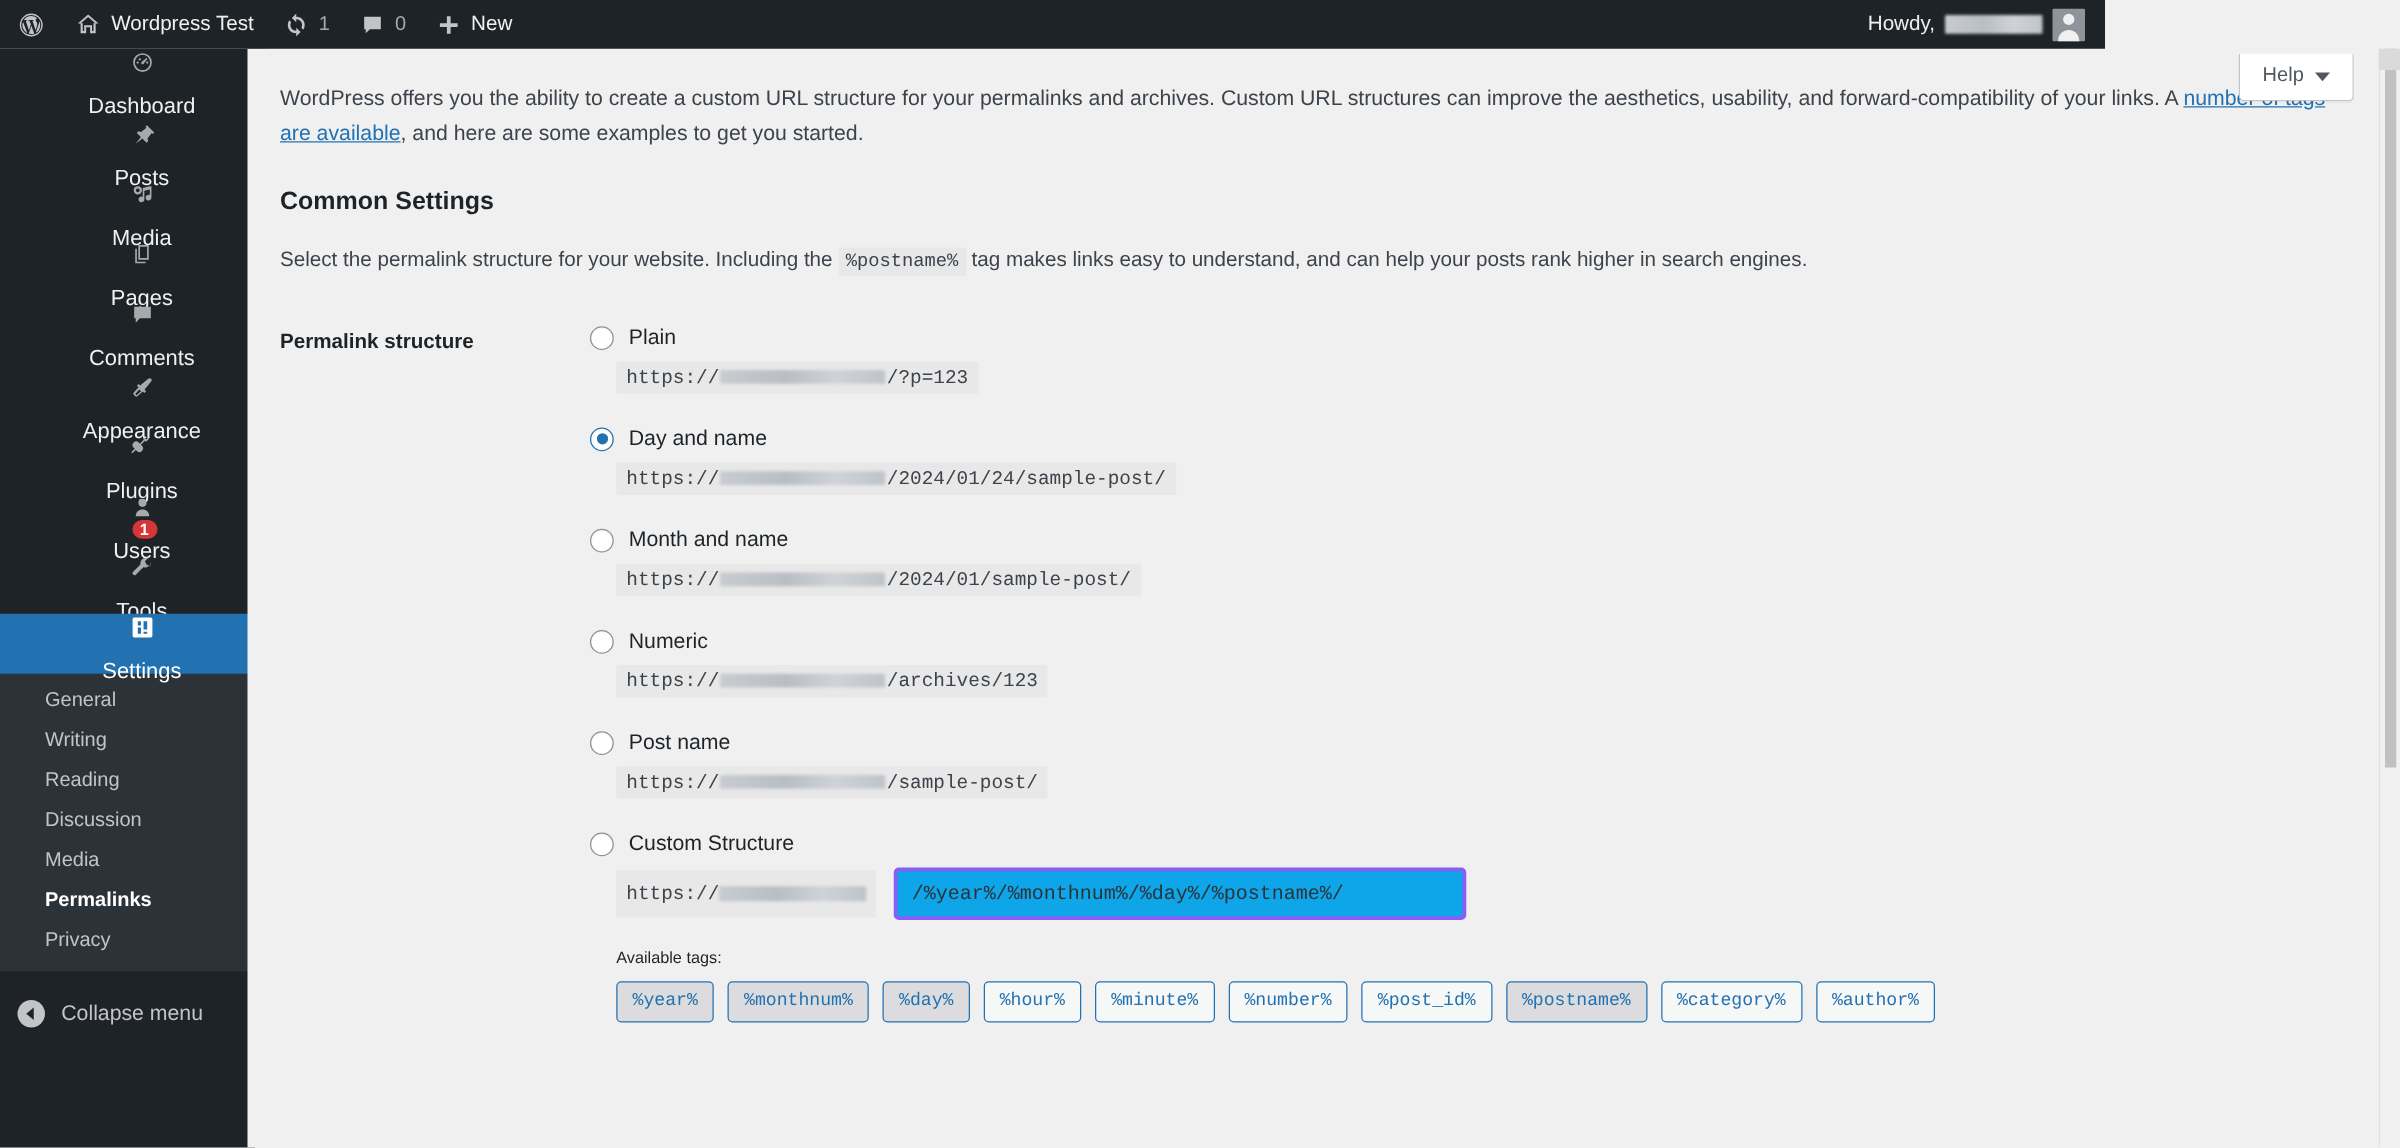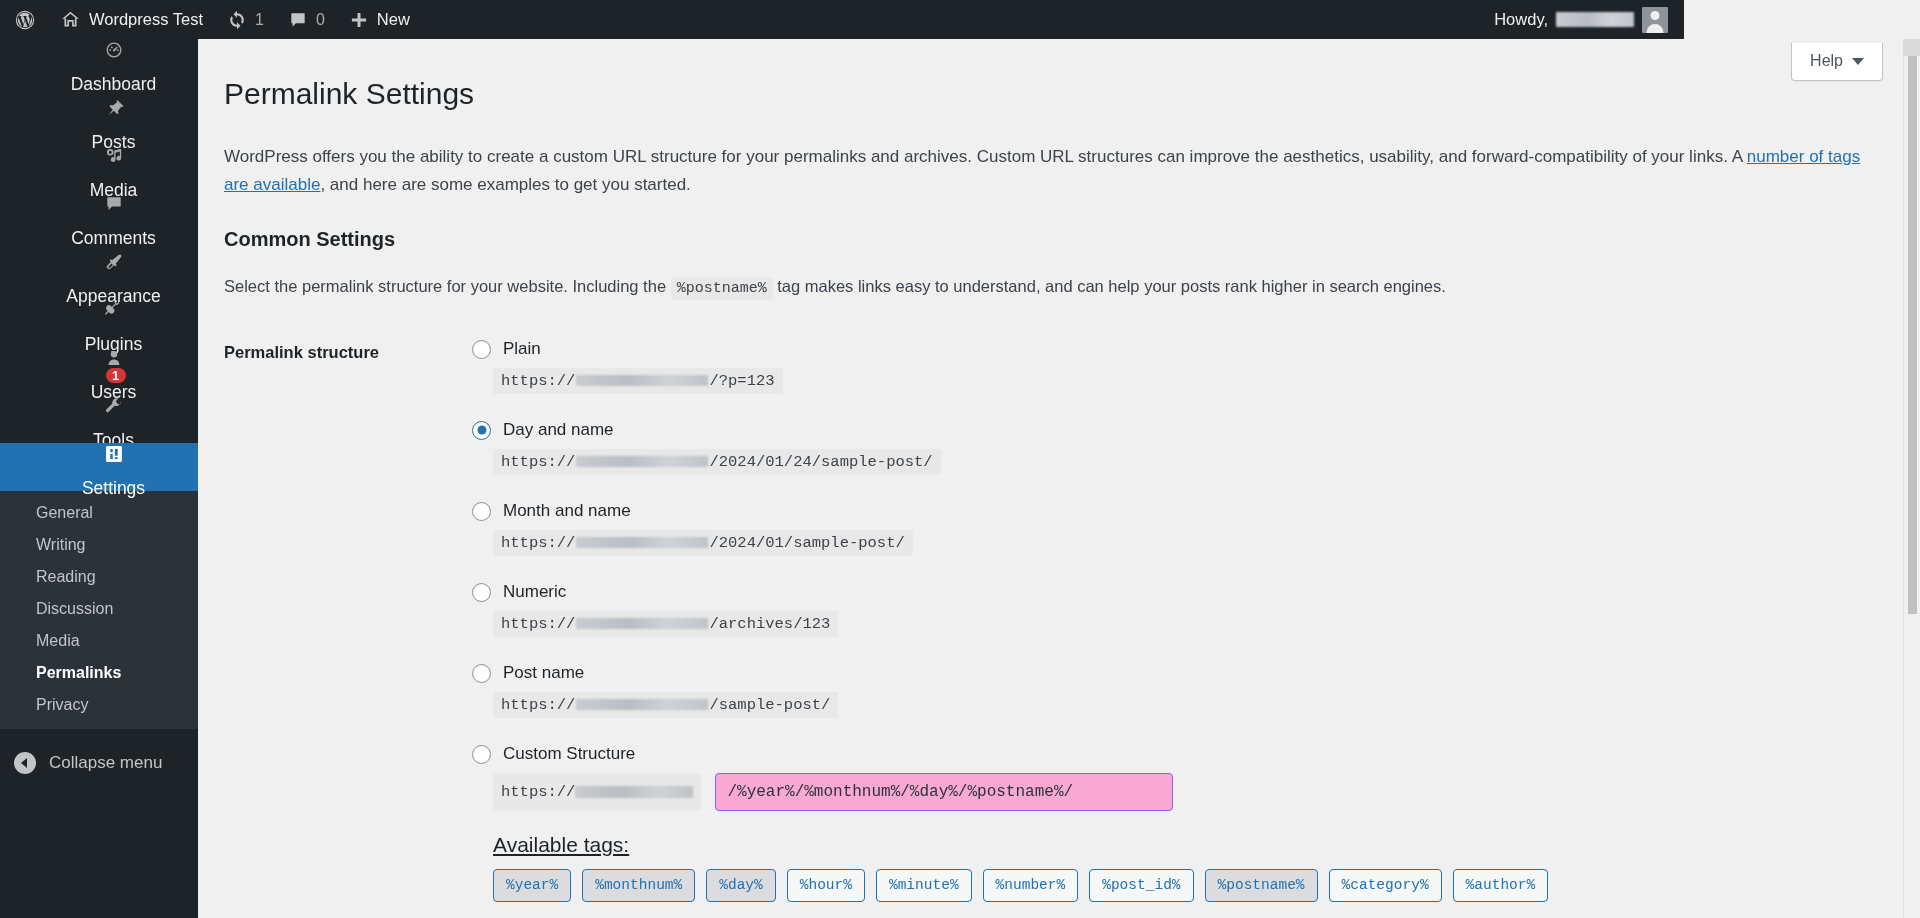--- a/index.html
+++ b/index.html
@@ -186,25 +186,25 @@
   .example .redact { height: 11px; margin: 0 1px; }
   .custom-row { display:flex; align-items:center; margin: 9px 0 0 21px; gap: 0; }
   .custom-prefix {
     font-family:"Liberation Mono", monospace; font-size: 15.5px;
     color:#3c434a; background:#e8e8e8; padding: 10px 8px;
     border-radius:2px; white-space:nowrap; margin-right: 14px;
   }
   input.custom-input {
     width: 458px; padding: 9px 11px;
     font-family:"Liberation Mono", monospace; font-size: 16px;
-    border: 1px solid #8b5cf6; border-radius: 4px;
-    color:#2c3338; background:#f9a8d4; outline:none;
+    border: 3px solid #8b5cf6; border-radius: 4px;
+    color:#2c3338; background:#0ea5e9; outline:none;
     box-shadow: 0 0 0 transparent;
   }
-  .avail-label { margin: 22px 0 12px 21px; font-size: 21px; color:#1d2327;text-decoration:underline; }
+  .avail-label { margin: 22px 0 12px 21px; font-size: 13px; color:#1d2327; }
   .tags { display:flex; gap: 11px; margin-left: 21px; flex-wrap: nowrap; }
   .tag-btn {
     font-family:"Liberation Mono", monospace; font-size: 14.5px;
     padding: 7px 12px; border: 1px solid #2271b1; border-radius: 4px;
     color:#2271b1; background:#f6f7f7; cursor:pointer; white-space:nowrap;
     line-height: 1.2;
   }
   .tag-btn.pressed { background:#dcdcde; border-color:#2271b1; }
 
   
@@ -297,20 +297,28 @@
 
   <div class="menu-item">
     <span class="mi-icon">
       <svg width="20" height="20" viewBox="0 0 24 24" fill="currentColor">
         <path d="M7.5 3.5a4 4 0 100 8 4 4 0 000-8zm0 2.2a1.8 1.8 0 110 3.6 1.8 1.8 0 010-3.6zM19 3.6l-6.8 1.7v8.4a2.8 2.8 0 10 1.6 2.5V8l5.2-1.3v5.3a2.8 2.8 0 101.6 2.5V3.6H19z"></path>
       </svg>
     </span>
     <span class="mlabel">Media</span>
   </div>
 
+  <div class="menu-item">
+    <span class="mi-icon">
+      <svg width="20" height="20" viewBox="0 0 24 24" fill="currentColor">
+        <path d="M8 2.5h10v14H8v-14zm1.6 1.6v10.8h6.8V4.1H9.6zM5 6v14h10v-1.6H6.6V6H5z"></path>
+      </svg>
+    </span>
+    <span class="mlabel">Pages</span>
+  </div>
 
   <div class="menu-item">
     <span class="mi-icon">
       <svg width="20" height="20" viewBox="0 0 24 24" fill="currentColor">
         <path d="M4 4h16v11H9.5L5.5 19.5V15H4V4z"></path>
       </svg>
     </span>
     <span class="mlabel">Comments</span>
   </div>
 
@@ -382,21 +390,20 @@
 <div id="content">
 
   <div id="help-wrap">
     <div id="help-btn">
       <span>Help</span>
       <span class="caret-down"></span>
     </div>
   </div>
 
   <div id="inner">
-    <h1 class="page-title">Permalink Settings</h1>
 
     <p class="intro"><span>WordPress offers you the ability to create a custom URL structure for your permalinks and archives. Custom URL structures can improve the aesthetics, usability, and forward-compatibility of your links. A </span><a class="wplink" href="#">number of tags are available</a><span>, and here are some examples to get you started.</span></p>
 
     <h2 class="section">Common Settings</h2>
 
     <p class="sub"><span>Select the permalink structure for your website. Including the </span><code class="inline">%postname%</code><span> tag makes links easy to understand, and can help your posts rank higher in search engines.</span></p>
 
     <div class="ftable">
       <div class="fth">Permalink structure</div>
       <div class="ftd">

